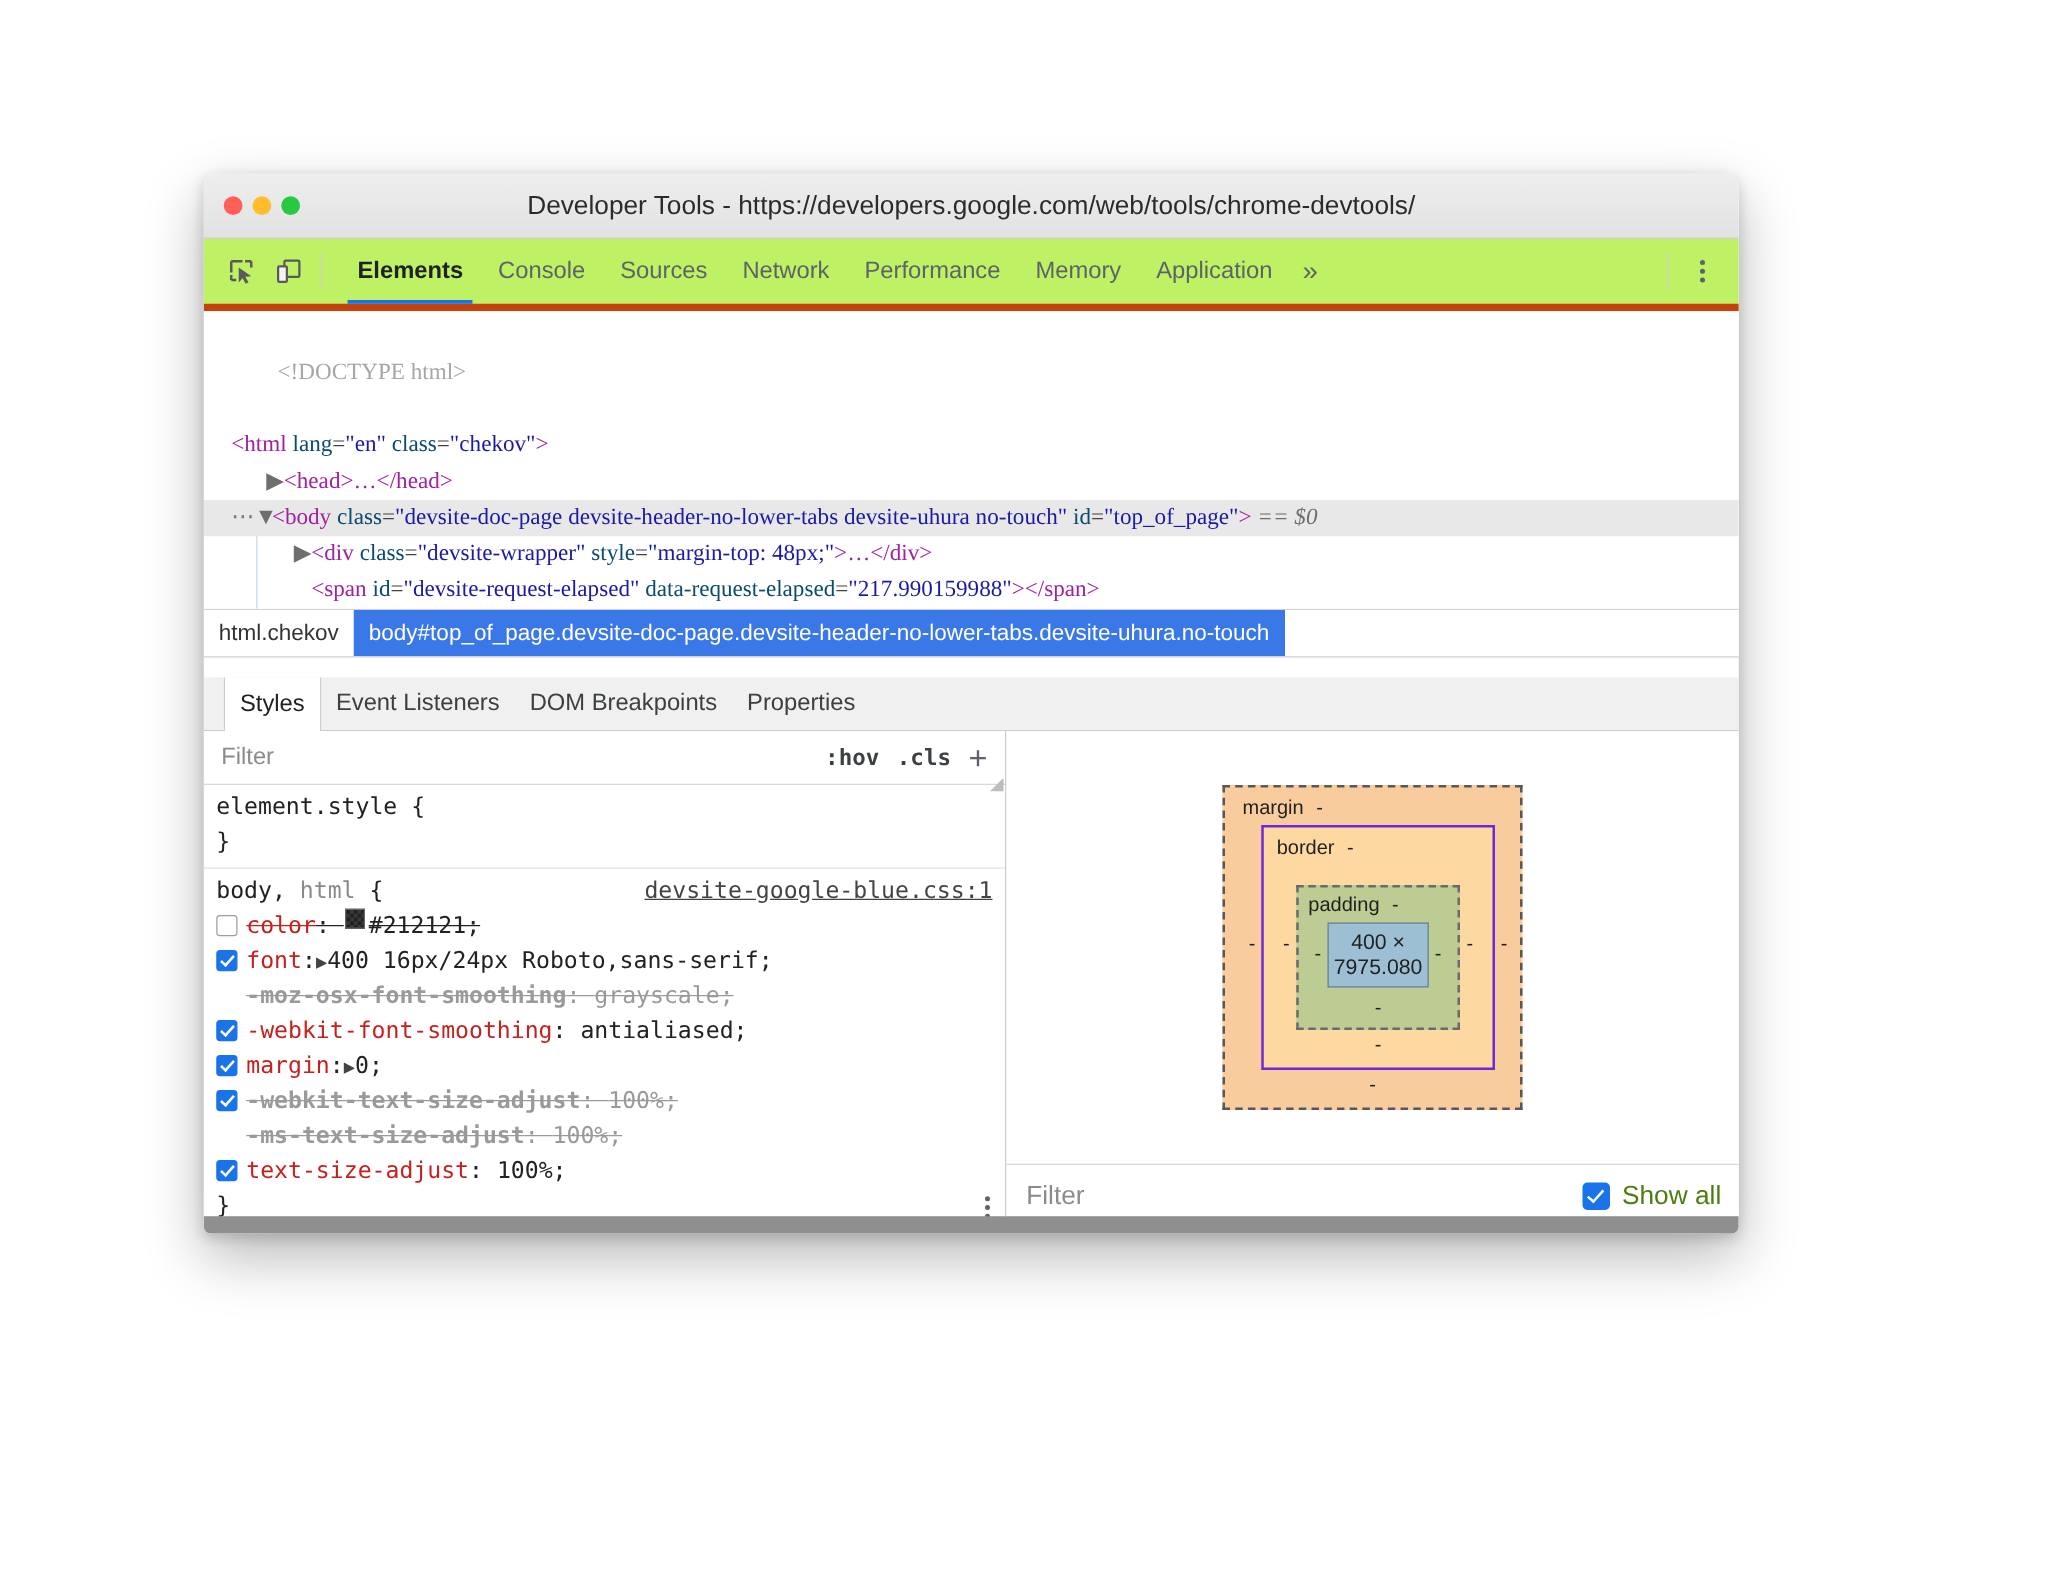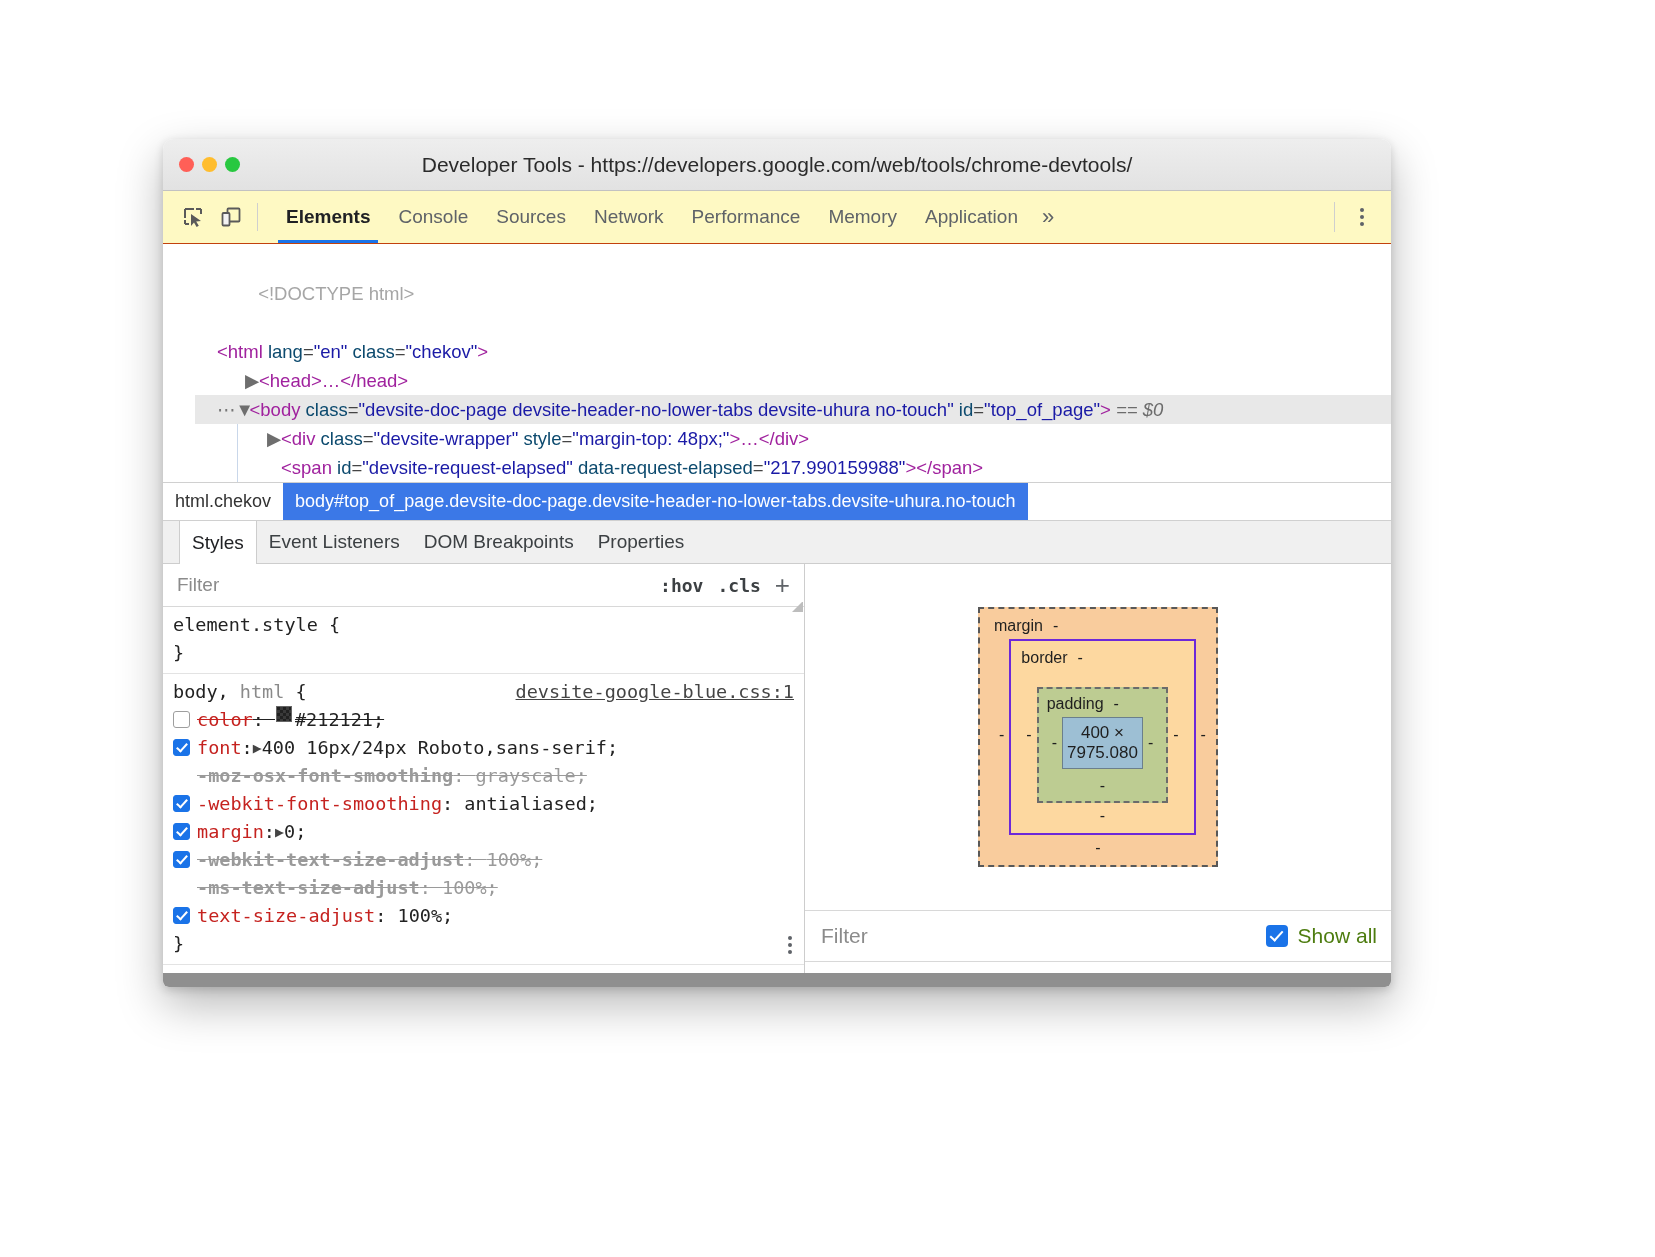--- a/index.html
+++ b/index.html
@@ -60,22 +60,22 @@
     font-size: 21px;
     color: #2b2b2b;
     font-family: "Liberation Sans", sans-serif;
     pointer-events: none;
     white-space: nowrap;
   }
 
   
   .dt-toolbar {
     height: 52px;
-    background: #fef9c3;
-    border-bottom: 1px solid #c2410c;
+    background: #bef264;
+    border-bottom: 6px solid #c2410c;
     display: flex;
     align-items: stretch;
     flex: 0 0 auto;
   }
   .tb-icons {
     display: flex;
     align-items: center;
     gap: 10px;
     padding: 0 12px 0 16px;
   }
@@ -130,28 +130,27 @@
     display: flex; flex-direction: column;
     align-items: center; justify-content: center;
     gap: 3px;
   }
   .kebab i { width: 4px; height: 4px; border-radius: 50%; background: #5f6368; display:block; }
 
   
   .dom-panel {
     flex: 0 0 auto;
     background: #ffffff;
-    font-family: Liberation Sans, sans-serif;
+    font-family: Liberation Serif, serif;
     font-size: 18.5px;
     line-height: 29px;
     color: #222222;
     padding-top: 6px;
     position: relative;
     overflow: hidden;
-    padding-left: 32px;
   }
   .dom-line {
     padding: 0 6px 0 22px;
     white-space: pre;
     position: relative;
   }
   .dom-line.selected {
     background: #e8e8e8;
     white-space: normal;
     padding-left: 22px;
@@ -206,20 +205,21 @@
 
   
   .side-tabs {
     flex: 0 0 auto;
     height: 42px;
     background: #f0f0f0;
     border-bottom: 1px solid #cdcdcd;
     display: flex;
     align-items: stretch;
     padding-left: 16px;
+    margin-top: 16px;
   }
   .side-tab {
     display: flex;
     align-items: center;
     padding: 0 12px;
     font-size: 19px;
     color: #3c4043;
     white-space: nowrap;
   }
   .side-tab.active {

